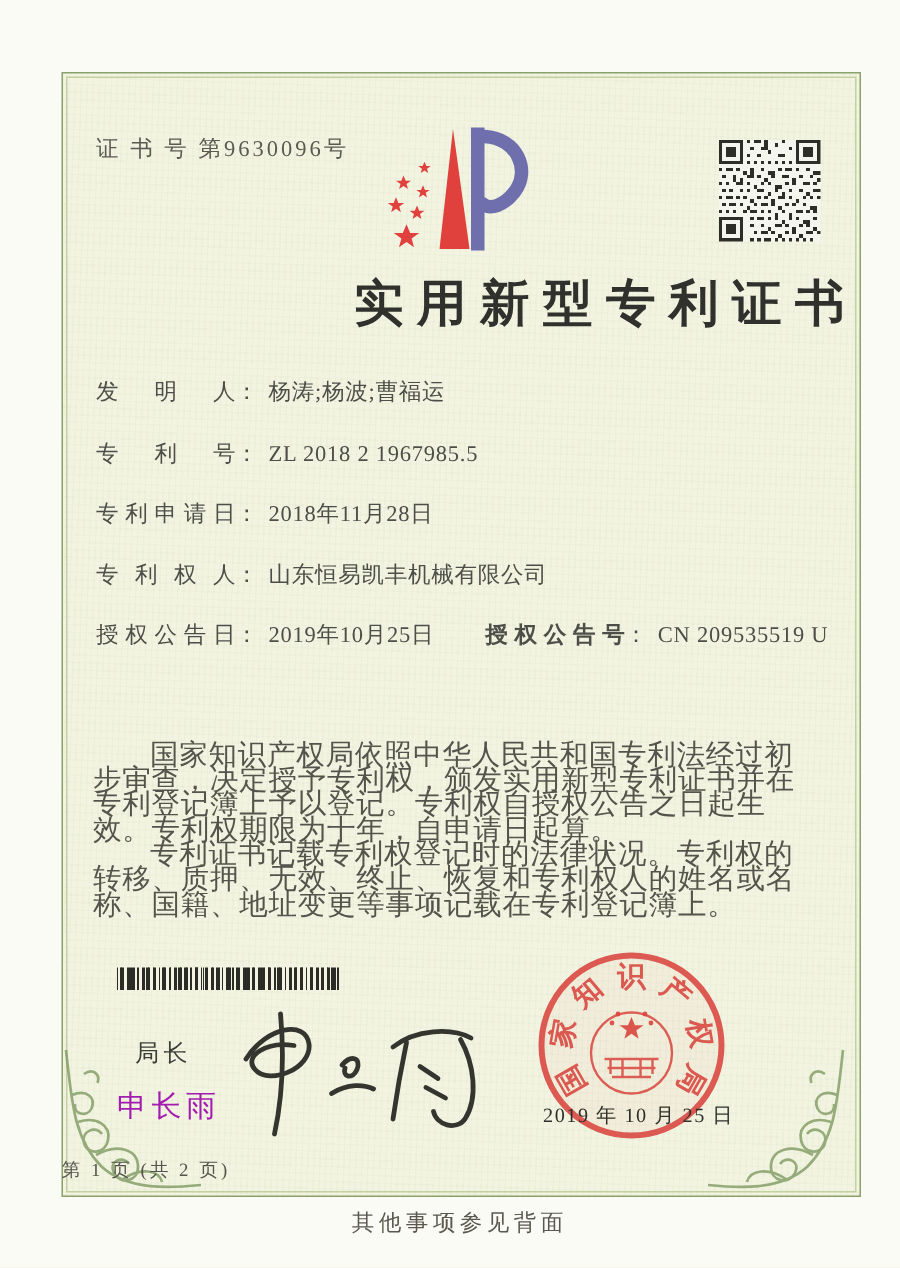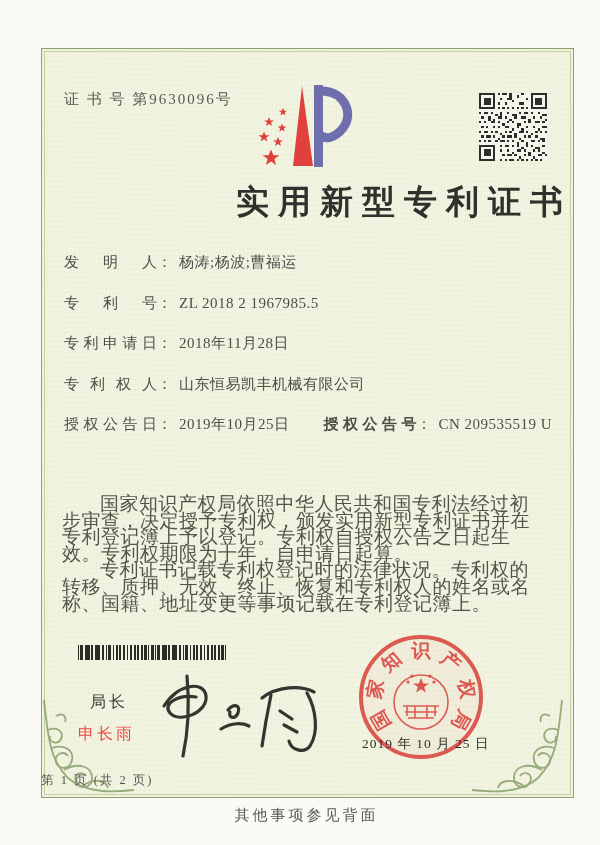--- a/index.html
+++ b/index.html
@@ -37,21 +37,21 @@
   .paras{left:62px;top:496px;width:484px;font-size:19px;line-height:16.6px;color:#55544c;}
   .paras p{margin:0;text-indent:2em;letter-spacing:0.5px;}
   
   .barcode{left:78px;top:645px;width:148px;height:15px;
     background:
       repeating-linear-gradient(90deg,#2c2c27 0 1px,transparent 1px 3px,#2c2c27 3px 5px,transparent 5px 7px),
       repeating-linear-gradient(90deg,transparent 0 2px,#2c2c27 2px 3px,transparent 3px 8px,#2c2c27 8px 10px,transparent 10px 11px);
     background-color:#f2f4e1;
   }
   .signer-title{left:78px;top:692px;font-size:16px;letter-spacing:3px;color:#3d3d37;margin-left:12px;}
-  .signer-name{left:78px;top:724px;font-size:16px;letter-spacing:3px;color:#ef4444;}
+  .signer-name{left:78px;top:724px;font-size:20px;letter-spacing:3px;color:#a21caf;}
   .signature{left:150px;top:666px;width:175px;height:98px;}
   
   .seal{left:354px;top:630px;width:134px;height:134px;}
   .seal-ring{position:absolute;inset:0;}
   .seal-char{position:absolute;left:50%;top:50%;font-size:19px;font-weight:700;color:#d9453e;
              opacity:.88;}
   .sc0{transform:translate(-50%,-50%) rotate(-120deg) translateY(-46px);}
   .sc1{transform:translate(-50%,-50%) rotate(-80deg)  translateY(-46px);}
   .sc2{transform:translate(-50%,-50%) rotate(-40deg)  translateY(-46px);}
   .sc3{transform:translate(-50%,-50%) rotate(0deg)    translateY(-46px);}

